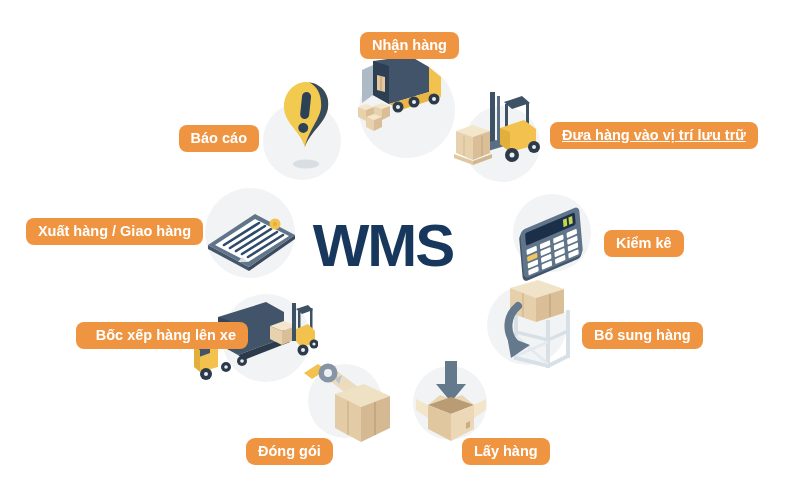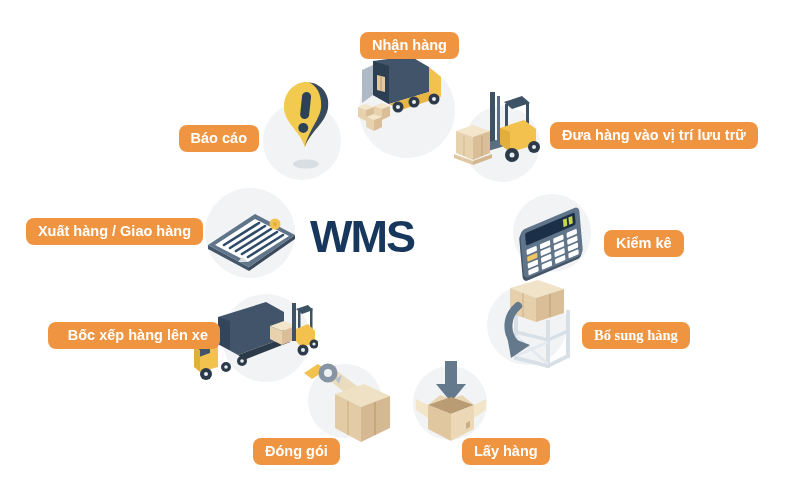--- a/index.html
+++ b/index.html
@@ -8,22 +8,22 @@
     font-family:"Liberation Sans","DejaVu Sans",sans-serif;
   }
   .circle{position:absolute;border-radius:50%;background:#F2F3F5;z-index:1;}
   .icon{position:absolute;z-index:2;}
   .pill{
     position:absolute;z-index:3;background:#EF9440;color:#ffffff;
     font-weight:bold;font-size:14.5px;line-height:1.2;
     padding:5px 12px;border-radius:8px;white-space:nowrap;
   }
   #wms{
-    position:absolute;left:310px;top:211px;width:164px;text-align:left;z-index:1;
-    font-size:45px;font-weight:800;color:#17375D;letter-spacing:-2px;
+    position:absolute;left:301px;top:211px;width:164px;text-align:center;z-index:1;
+    font-size:60px;font-weight:800;color:#17375D;letter-spacing:-2px;
   }
   
   #c-nhan    {left:359px;top:62px;width:96px;height:96px;}
   #c-dua     {left:464px;top:106px;width:76px;height:76px;}
   #c-kiem    {left:513px;top:194px;width:78px;height:78px;}
   #c-bosung  {left:487px;top:285px;width:80px;height:80px;}
   #c-lay     {left:413px;top:366px;width:74px;height:74px;}
   #c-dong    {left:308px;top:364px;width:74px;height:74px;}
   #c-bocxep  {left:222px;top:294px;width:88px;height:88px;}
   #c-xuat    {left:205px;top:188px;width:90px;height:90px;}
@@ -33,26 +33,26 @@
   #i-dua     {left:450px;top:84px;}
   #i-kiem    {left:504px;top:197px;}
   #i-bosung  {left:490px;top:276px;}
   #i-lay     {left:410px;top:357px;}
   #i-dong    {left:302px;top:358px;}
   #i-bocxep  {left:188px;top:293px;}
   #i-xuat    {left:202px;top:193px;}
   #i-baocao  {left:272px;top:78px;}
   
   #l-nhan    {left:360px;top:32px;}
-  #l-dua     {left:550px;top:122px;}
+  #l-dua     {left:550px;top:122px;text-decoration:underline;}
   #l-kiem    {left:604px;top:220px;margin-top:10px;}
-  #l-bosung  {left:582px;top:322px;font-family:Liberation Serif, serif;}
+  #l-bosung  {left:582px;top:322px;}
   #l-lay     {left:462px;top:438px;}
-  #l-dong    {left:253px;top:438px;}
-  #l-bocxep  {right:580px;top:322px;padding-left:20px;}
+  #l-dong    {left:246px;top:438px;border-radius:9px;}
+  #l-bocxep  {right:552px;top:322px;padding-left:20px;}
   #l-xuat    {right:597px;top:218px;}
   #l-baocao  {right:541px;top:125px;border-radius:8px;}
 </style>
 </head>
 <body>
 
 <div id="canvas">
 
   <div id="wms">WMS</div>
 

